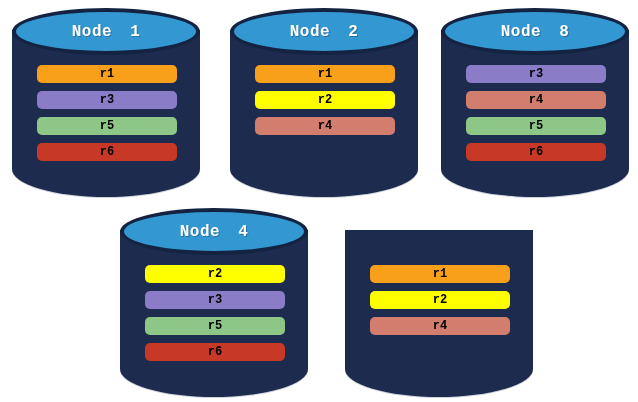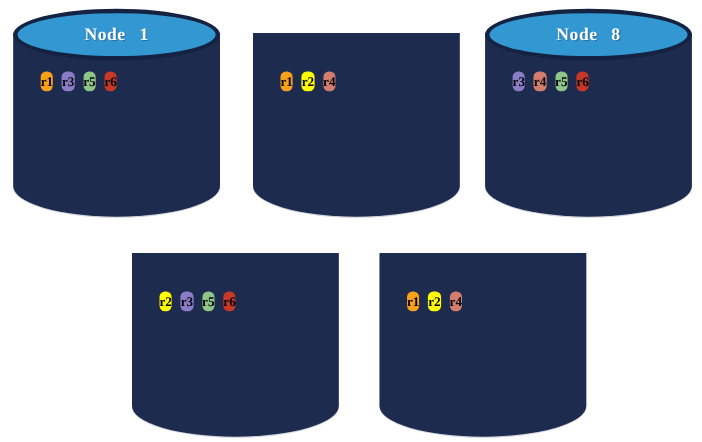--- a/index.html
+++ b/index.html
@@ -2,21 +2,21 @@
 <html style="--cyl-body: #1d2b4e; --cyl-outline: #142341; --cyl-top: #3398d2; --title-color: #ffffff; --bar-text: #000000;"><head>
 <meta charset="utf-8">
 <style>
   html, body { margin: 0; padding: 0; background: #ffffff; }
   .stage {
     position: relative;
     width: 638px;
     height: 402px;
     background: #ffffff;
     overflow: hidden;
-    font-family: Liberation Serif, serif;
+    font-family: Liberation Mono, monospace;
   }
   .node {
     position: absolute;
     width: 188px;
     height: 189px;
   }
   
   .node:nth-child(1) { left: 12px;  top: 8px; }
   .node:nth-child(2) { left: 230px; top: 8px; }
   .node:nth-child(3) { left: 441px; top: 8px; }
@@ -51,20 +51,21 @@
     letter-spacing: 0.5px;
     word-spacing: 8px;
     text-shadow: 1px 1px 0 rgba(20,35,65,0.35);
     white-space: nowrap;
   }
   .bars {
     position: absolute;
     left: 25px; right: 23px;
     top: 57px;
     display: flex;
+    flex-direction: column;
     gap: 8px;
     z-index: 1;
   }
   .bar {
     height: 18px;
     border-radius: 5px;
     display: flex;
     align-items: center;
     justify-content: center;
     color: var(--bar-text, #000000);
@@ -84,20 +85,23 @@
     <div class="bars">
         <div class="bar" style="background: rgb(249, 160, 27);">r1</div>
         <div class="bar" style="background: rgb(139, 124, 200);">r3</div>
         <div class="bar" style="background: rgb(142, 198, 135);">r5</div>
         <div class="bar" style="background: rgb(199, 57, 38);">r6</div>
       </div>
   </div>
 
   <div class="node">
     <div class="cyl-body"></div>
+    <div class="cyl-top">
+      <span class="node-label">Node 2</span>
+    </div>
     <div class="bars">
         <div class="bar" style="background: rgb(249, 160, 27);">r1</div>
         <div class="bar" style="background: rgb(255, 255, 0);">r2</div>
         <div class="bar" style="background: rgb(211, 125, 111);">r4</div>
       </div>
   </div>
 
   <div class="node">
     <div class="cyl-body"></div>
     <div class="cyl-top">
@@ -106,20 +110,23 @@
     <div class="bars">
         <div class="bar" style="background: rgb(139, 124, 200);">r3</div>
         <div class="bar" style="background: rgb(211, 125, 111);">r4</div>
         <div class="bar" style="background: rgb(142, 198, 135);">r5</div>
         <div class="bar" style="background: rgb(199, 57, 38);">r6</div>
       </div>
   </div>
 
   <div class="node">
     <div class="cyl-body"></div>
+    <div class="cyl-top">
+      <span class="node-label">Node 4</span>
+    </div>
     <div class="bars">
         <div class="bar" style="background: rgb(255, 255, 0);">r2</div>
         <div class="bar" style="background: rgb(139, 124, 200);">r3</div>
         <div class="bar" style="background: rgb(142, 198, 135);">r5</div>
         <div class="bar" style="background: rgb(199, 57, 38);">r6</div>
       </div>
   </div>
 
   <div class="node">
     <div class="cyl-body"></div>

